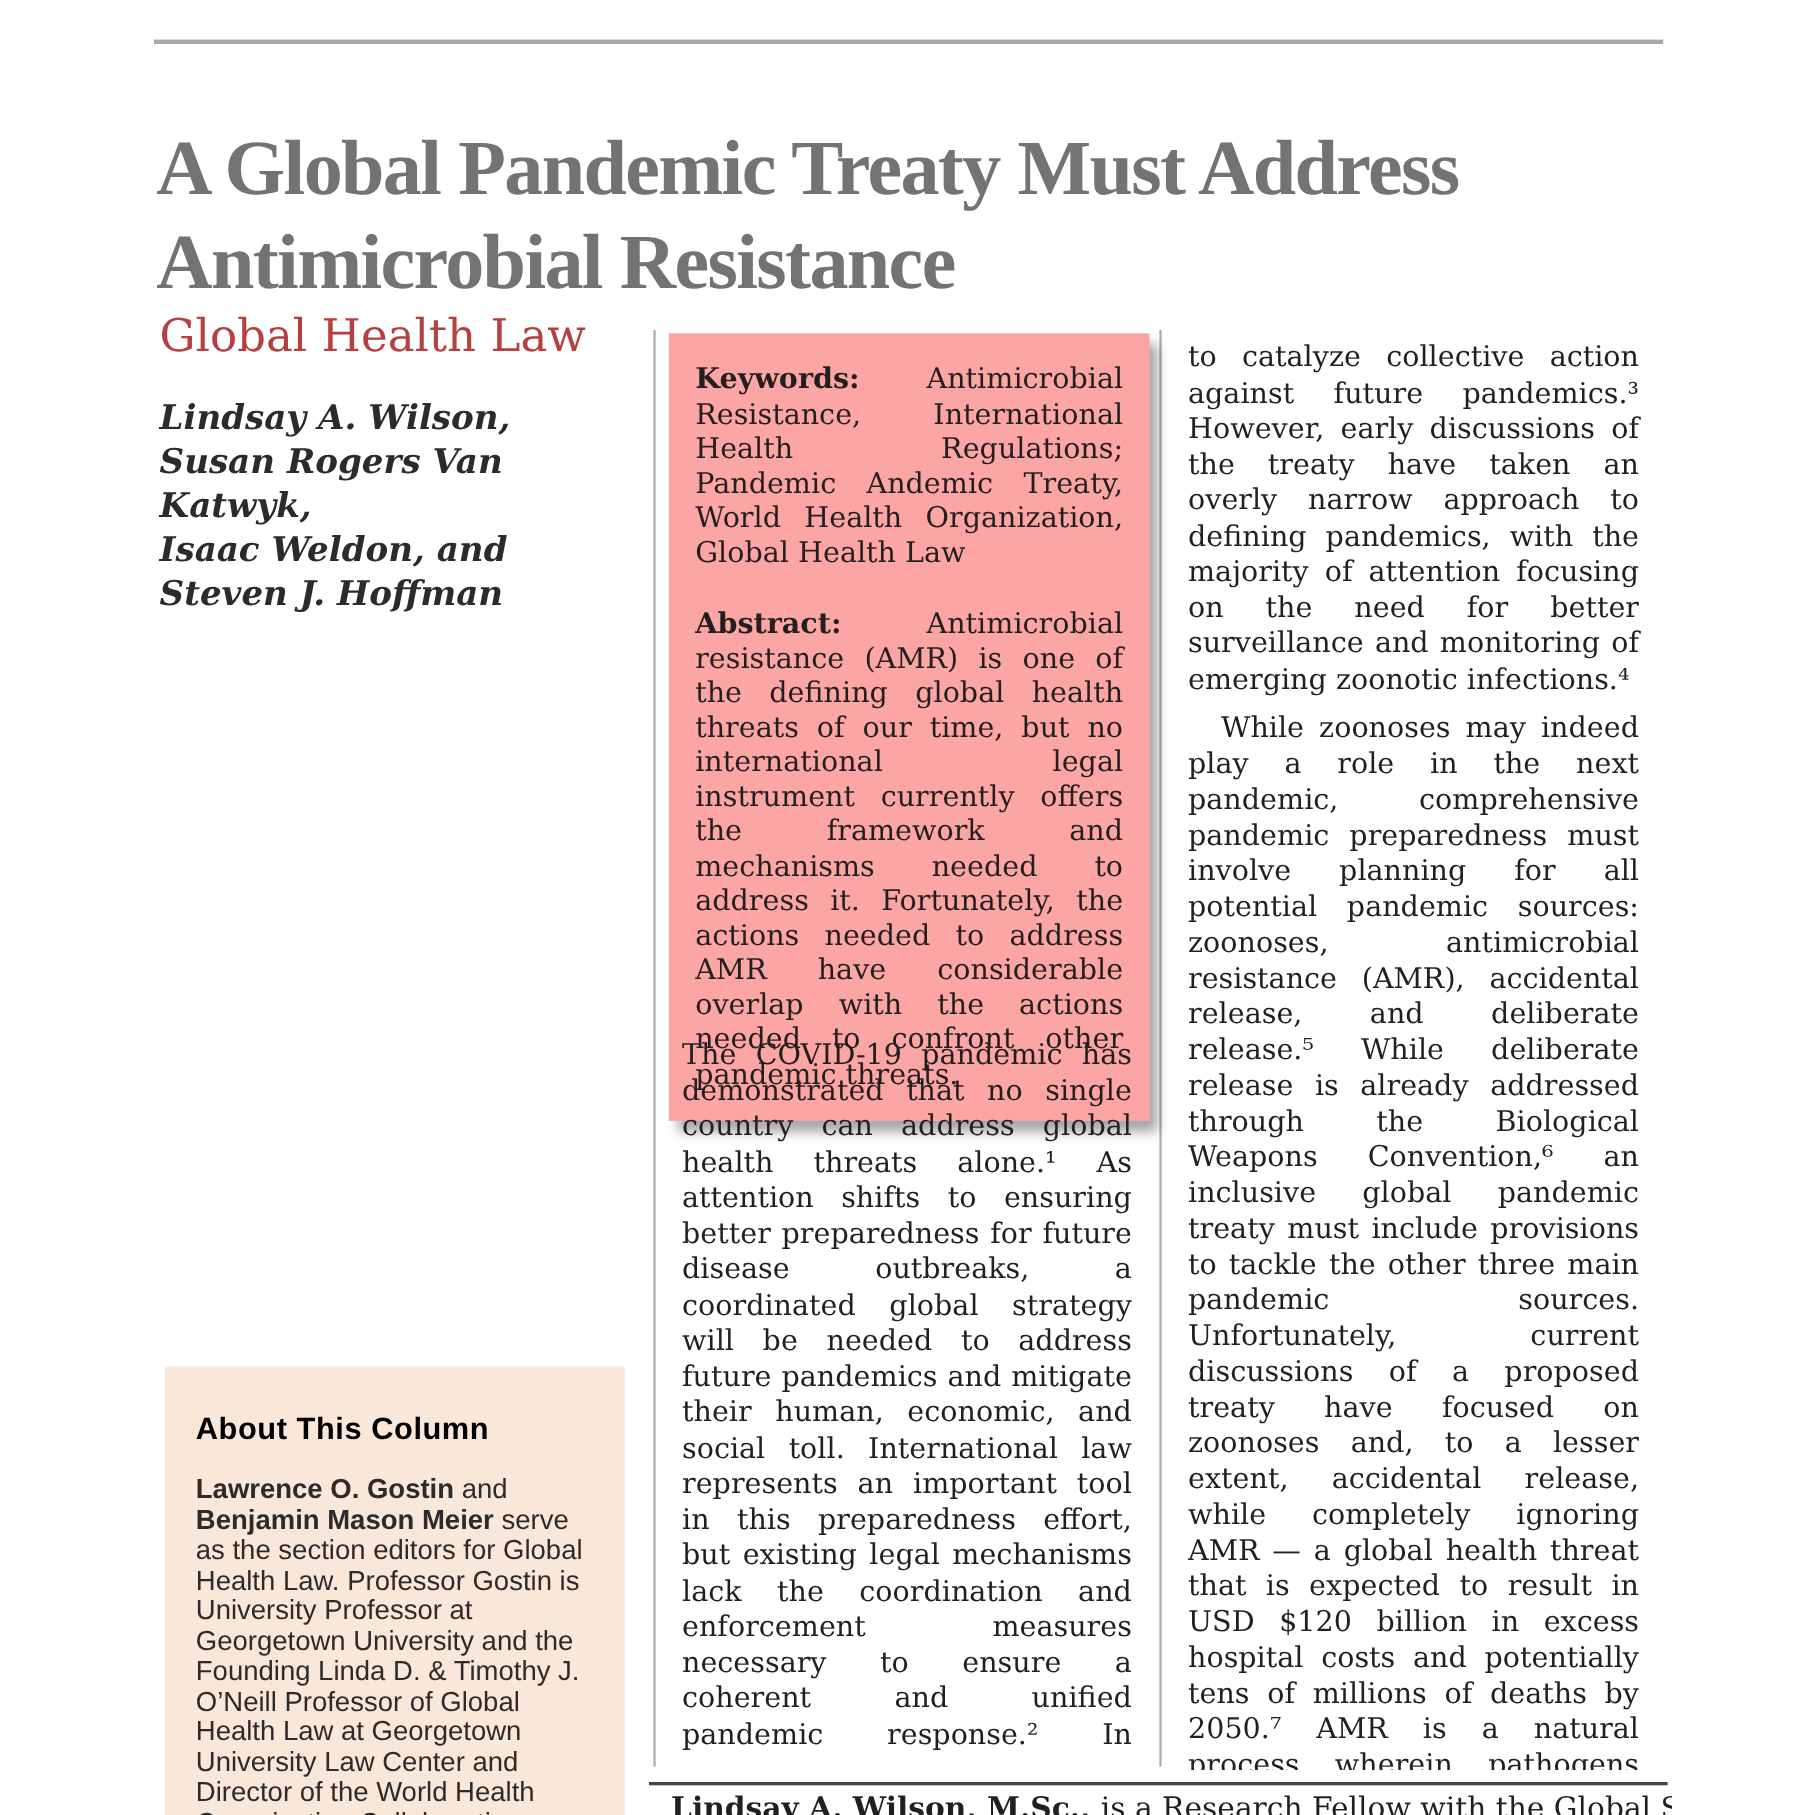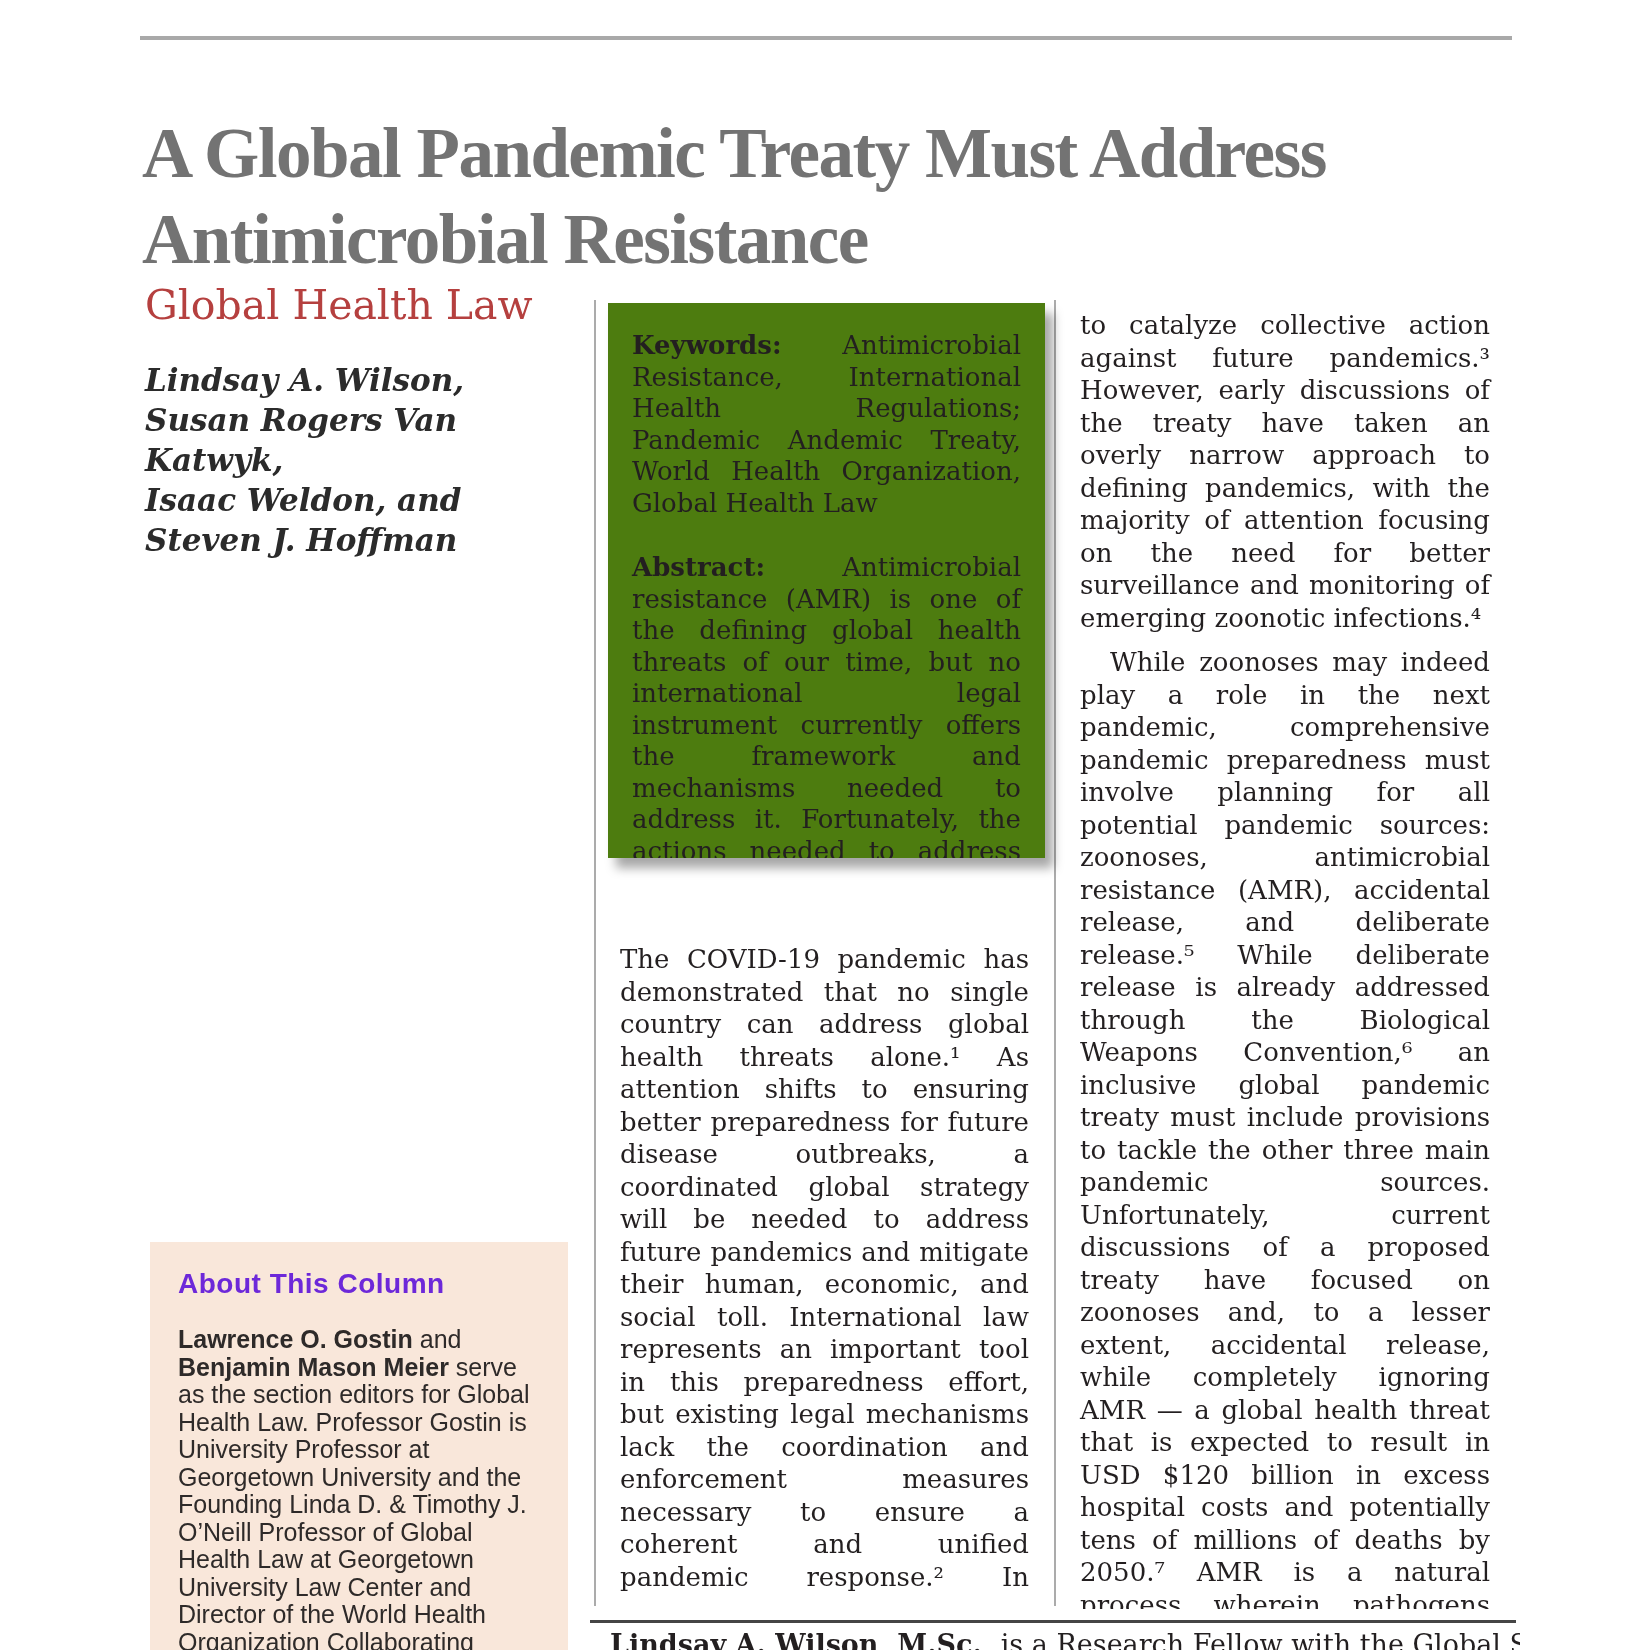--- a/index.html
+++ b/index.html
@@ -22,43 +22,43 @@
     font-family:"DejaVu Serif", serif;
   }
   #authors{
     left:145px;top:360px;width:440px;
     font-style:italic;font-size:31px;line-height:40px;color:#2b2b2b;font-weight:bold;
   }
   .col-divider{width:2px;background:#ababab;top:300px;height:1306px;}
   #divider-left{left:594px;}
   #divider-right{left:1054px;}
   #keywords-box{
-    left:608px;top:303px;width:437px;height:555px;
-    background:#4d7c0f;box-shadow:8px 10px 10px rgba(0,0,0,0.35);
+    left:608px;top:303px;width:437px;height:716px;
+    background:#fca5a5;box-shadow:8px 10px 10px rgba(0,0,0,0.35);
     padding:27px 24px;box-sizing:border-box;overflow:hidden;
   }
   #keywords-box p{margin:0;font-size:26px;line-height:31.5px;text-align:justify;}
   #keywords-box p.second{margin-top:33px;}
   .lead-bold{font-weight:bold;}
   #mid-column{
     left:608px;top:931px;width:433px;height:660px;overflow:hidden;
   }
   .bodytext{font-size:26px;line-height:32.5px;text-align:justify;color:#231f20;}
   .bodytext p{margin:12px;}
   #right-column{
     left:1068px;top:297px;width:434px;height:1312px;overflow:hidden;
   }
   #right-column p.indented{text-indent:30px;}
   .ital{}
   #about-box{
     left:150px;top:1242px;width:418px;height:440px;
     background:#f9e7da;padding:26px 28px;box-sizing:border-box;overflow:hidden;
     font-family:"Liberation Sans", sans-serif;color:#2e2a29;
   }
-  #about-title{font-size:28px;font-weight:bold;color:#6d28d9;margin:0 0 26px 0;letter-spacing:0.5px;}
+  #about-title{font-size:28px;font-weight:bold;color:#000000;margin:15px 0 26px 0;letter-spacing:0.5px;}
   #about-body{font-size:25px;line-height:27.5px;margin:0;}
   #about-body b{font-weight:bold;}
   #footer-rule{left:590px;top:1620px;width:926px;height:3px;background:#454545;}
   #footer-note{
     left:610px;top:1629px;width:910px;font-size:27px;line-height:32px;
     white-space:nowrap;overflow:hidden;
   }
   #footer-note .name{font-weight:bold;}
 </style>
 </head>

